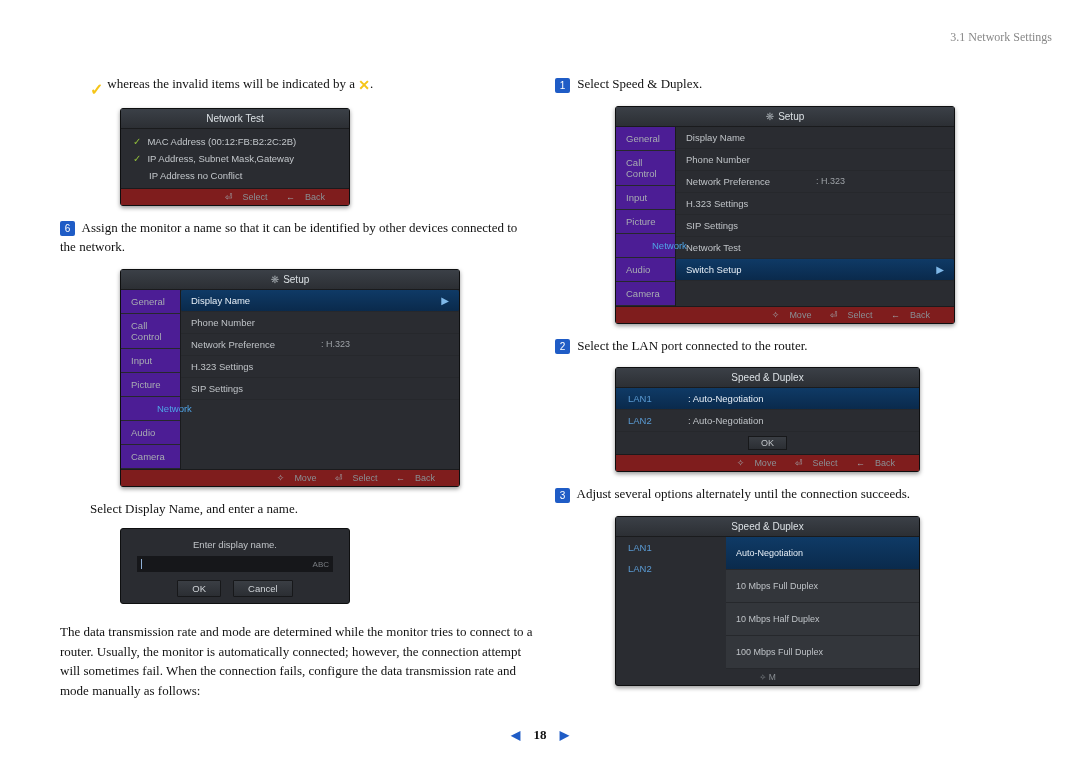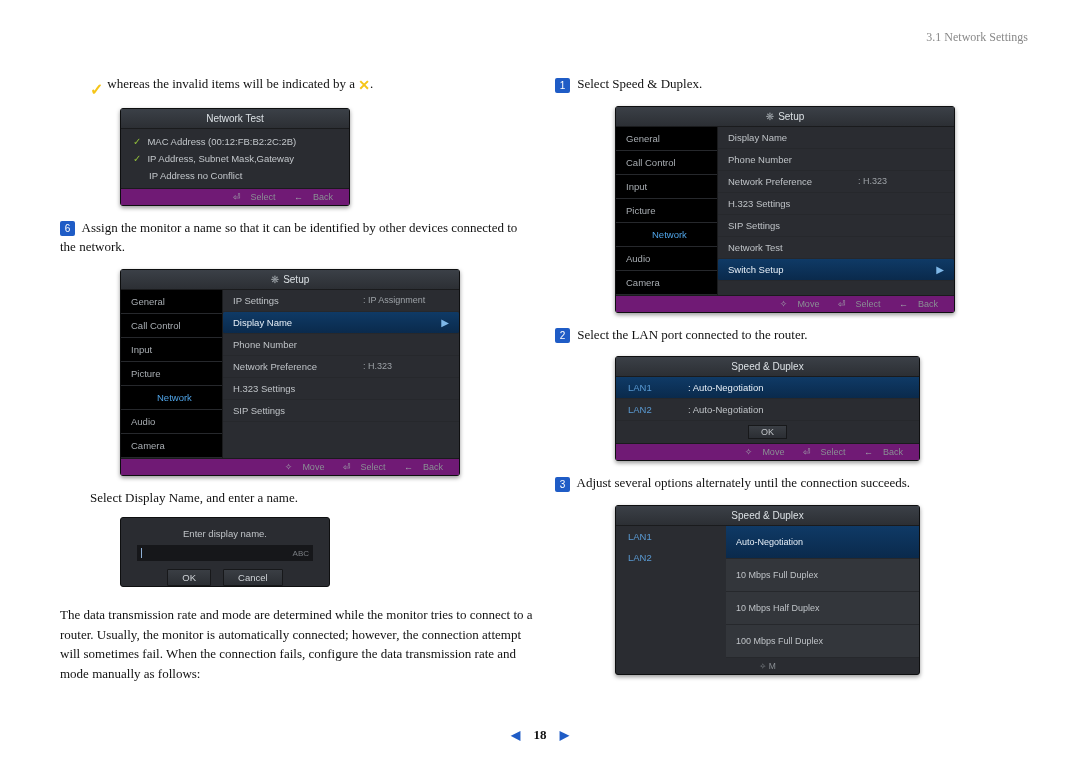--- a/index.html
+++ b/index.html
@@ -8,21 +8,21 @@
     height: 763px;
     font-family: Georgia, 'Palatino Linotype', serif;
     background: #fff;
     color: #111;
     position: relative;
     padding: 30px 40px 0 90px;
   }
   .topright {
     position: absolute;
     top: 30px;
-    right: 52px;
+    right: 28px;
     font-size: 12px;
     color: #888;
     font-family: Georgia, serif;
   }
   .columns {
     display: flex;
     gap: 50px;
     margin-top: 40px;
   }
   .col {
@@ -79,44 +79,44 @@
     background: linear-gradient(#3b4047,#2c2f34);
     text-align: center;
     padding: 4px 0;
     font-size: 10px;
     color: #dbe0e4;
     border-bottom: 1px solid #1a1b1d;
   }
   .panel .titlebar .gear::before { content:"❋"; margin-right:4px; color:#9fa5aa; font-size:10px; }
   .panel .body { padding: 4px 0; }
   .panel .footer {
-    background: #701a75;
+    background: #7f1d1d;
     text-align: right;
-    padding: 3px 16px;
+    padding: 3px 24px;
     font-size: 9px;
     color: #8a8f94;
     border-top: 1px solid #1a1b1d;
   }
   .panel .footer span { margin-left: 8px; }
   .panel .footer .sym { color:#9fa5aa; margin-right:2px; }
   
   .nt-item {
     padding: 3px 12px;
     font-size: 9.5px;
     color: #c3c7cb;
   }
   .nt-item .tick { color:#8fbb3a; margin-right:6px; font-size:10px; }
   .nt-item.notick { padding-left: 28px; }
   
   .setup {
     display: flex;
   }
   .setup .side {
-    width: 102px;
-    background: #000000;
+    width: 60px;
+    background: #4c1d95;
     border-right: 1px solid #1a1b1d;
   }
   .setup .side div {
     padding: 6px 10px;
     font-size: 9.5px;
     color: #a8adb2;
     border-bottom: 1px solid #26282c;
   }
   .setup .side div.active { color: #4fa3e6; padding-left: 36px; }
   .setup .main { flex: 1; }
@@ -135,29 +135,29 @@
     color: #e6eef6;
     border-radius: 2px;
   }
   .setup .row.hi .arrow {
     margin-left: auto;
     color: #7fb8e8;
     font-size: 10px;
   }
   
   .dlg {
-    width: 210px;
+    width: 230px;
     background: #2a2c31;
     border: 1px solid #0e0f10;
     border-radius: 3px;
     font-family: Arial, sans-serif;
     font-size: 10px;
     color: #c0c4c8;
     margin: 10px 0 12px 30px;
-    padding-bottom: 0;
+    padding-bottom: 6px;
   }
   .dlg .msg { text-align:center; padding: 10px 0 6px; font-size:9.5px; }
   .dlg .inputbox {
     margin: 0 16px 8px;
     background: #16171a;
     height: 16px;
     display:flex;
     align-items:center;
     justify-content:space-between;
     padding: 0 4px;
@@ -274,24 +274,20 @@
         <div class="side">
           <div>General</div>
           <div>Call Control</div>
           <div>Input</div>
           <div>Picture</div>
           <div class="active">Network</div>
           <div>Audio</div>
           <div>Camera</div>
         </div>
         <div class="main">
-          <div class="row">
-              <span class="label">IP Settings</span>
-              <span class="val">: IP Assignment</span>
-            </div>
           <div class="row hi">
               <span class="label">Display Name</span>
               <span class="arrow">▶</span>
             </div>
           <div class="row">
               <span class="label">Phone Number</span>
             </div>
           <div class="row">
               <span class="label">Network Preference</span>
               <span class="val">: H.323</span>

